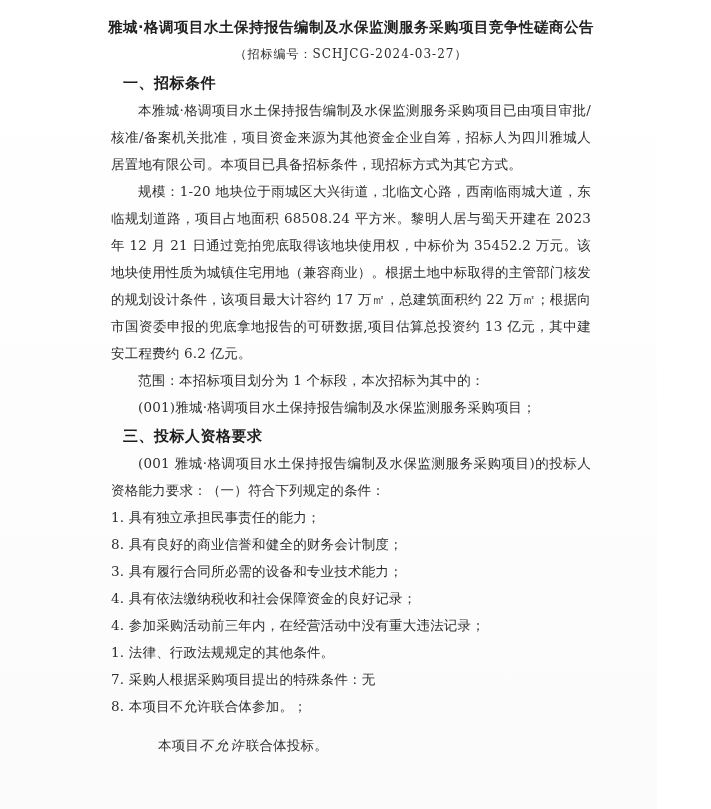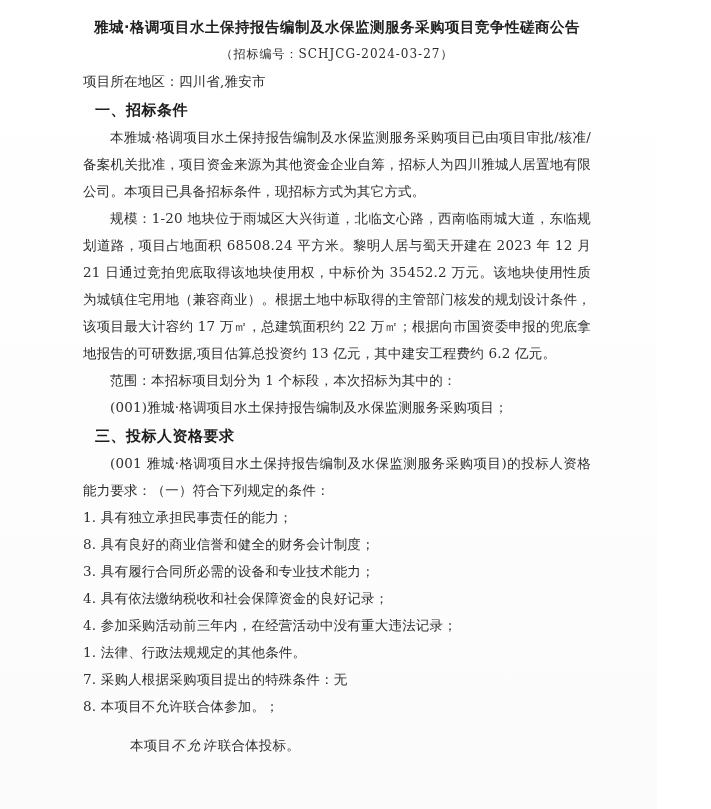--- a/index.html
+++ b/index.html
@@ -9,21 +9,21 @@
     font-family: "DejaVu Serif", "Liberation Serif", serif;
     color: #2e2e2e;
     overflow: hidden;
     position: relative;
   }
   .page {
     position: relative;
     width: 657px; height: 809px;
     background: linear-gradient(180deg, #ffffff 0%, #fdfdfd 60%, #fbfbfb 100%);
     box-sizing: border-box;
-    padding: 14px 66px 0 83px;
+    padding: 14px 66px 0 111px;
     overflow: hidden;
   }
   .doc-title {
     text-align: center;
     font-family: "DejaVu Sans", "Liberation Sans", sans-serif;
     font-weight: bold;
     font-size: 14.5px;
     line-height: 27px;
     color: #222;
     letter-spacing: 0.5px;
@@ -103,21 +103,20 @@
   }
 </style>
 </head>
 <body>
 
 <div class="page">
 
   <div class="doc-title">雅城·格调项目水土保持报告编制及水保监测服务采购项目竞争性磋商公告</div>
   <div class="doc-subtitle">（招标编号：SCHJCG-2024-03-27）</div>
 
-  <p class="plain location">项目所在地区：四川省,雅安市</p>
 
   <h2 class="sec">一、招标条件</h2>
   <p class="body">本雅城·格调项目水土保持报告编制及水保监测服务采购项目已由项目审批/核准/备案机关批准，项目资金来源为其他资金企业自筹，招标人为四川雅城人居置地有限公司。本项目已具备招标条件，现招标方式为其它方式。</p>
 
   <p class="body">规模：1-20 地块位于雨城区大兴街道，北临文心路，西南临雨城大道，东临规划道路，项目占地面积 68508.24 平方米。黎明人居与蜀天开建在 2023 年 12 月 21 日通过竞拍兜底取得该地块使用权，中标价为 35452.2 万元。该地块使用性质为城镇住宅用地（兼容商业）。根据土地中标取得的主管部门核发的规划设计条件，该项目最大计容约 17 万㎡，总建筑面积约 22 万㎡；根据向市国资委申报的兜底拿地报告的可研数据,项目估算总投资约 13 亿元，其中建安工程费约 6.2 亿元。</p>
   <p class="body">范围：本招标项目划分为 1 个标段，本次招标为其中的：</p>
   <p class="body">(001)雅城·格调项目水土保持报告编制及水保监测服务采购项目；</p>
 
   <h2 class="sec">三、投标人资格要求</h2>
   <p class="body">(001 雅城·格调项目水土保持报告编制及水保监测服务采购项目)的投标人资格能力要求：（一）符合下列规定的条件：</p>

